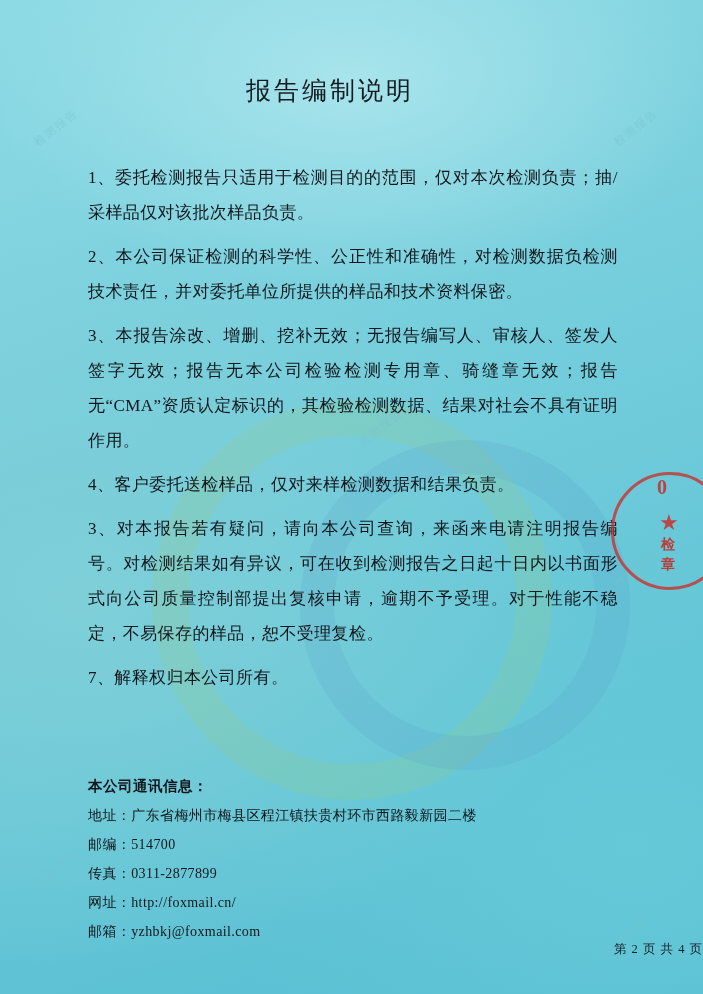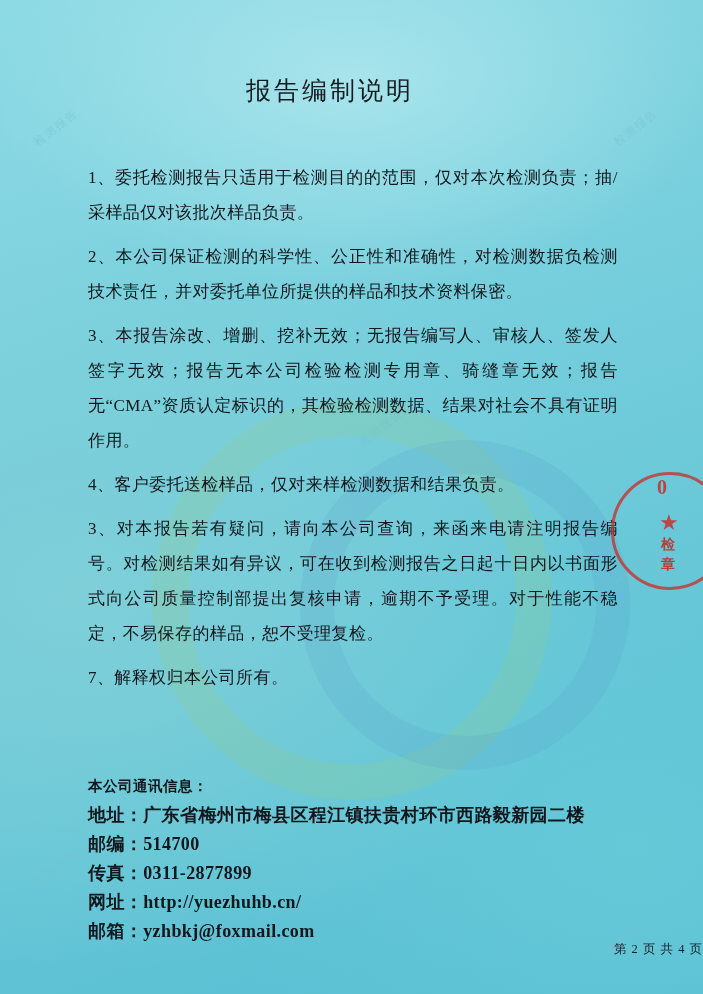--- a/index.html
+++ b/index.html
@@ -90,25 +90,24 @@
     margin-top: 24px;
   }
   .contact-title {
     font-size: 14.5px;
     font-weight: bold;
     line-height: 29px;
     color: #11171c;
     letter-spacing: 0.5px;
   }
   .contact-line {
-    font-size: 18px;
+    font-size: 14px;
     line-height: 29px;
     color: #11171c;
     letter-spacing: 0.4px;
-    font-weight: bold;
   }
   .footer {
     position: absolute;
     left: 0;
     bottom: 36px;
     width: 703px;
     text-align: right;
     font-size: 12.5px;
     color: #16202a;
     letter-spacing: 1px;
@@ -182,21 +181,21 @@
     <p class="para">4、客户委托送检样品，仅对来样检测数据和结果负责。</p>
     <p class="para">3、对本报告若有疑问，请向本公司查询，来函来电请注明报告编号。对检测结果如有异议，可在收到检测报告之日起十日内以书面形式向公司质量控制部提出复核申请，逾期不予受理。对于性能不稳定，不易保存的样品，恕不受理复检。</p>
     <p class="para">7、解释权归本公司所有。</p>
   </div>
 
   <div class="contact-block">
     <div class="contact-title">本公司通讯信息：</div>
     <div class="contact-line">地址：广东省梅州市梅县区程江镇扶贵村环市西路毅新园二楼</div>
     <div class="contact-line">邮编：514700</div>
     <div class="contact-line">传真：0311-2877899</div>
-    <div class="contact-line">网址：http://yuezhuhb.cn/</div>
+    <div class="contact-line">网址：http://foxmail.cn/</div>
     <div class="contact-line">邮箱：yzhbkj@foxmail.com</div>
   </div>
 
   <div class="stamp">
     <div class="ring"></div>
     <div class="s0">0</div>
     <div class="star">★</div>
     <div class="s-txt s1">检</div>
     <div class="s-txt s2">章</div>
   </div>

